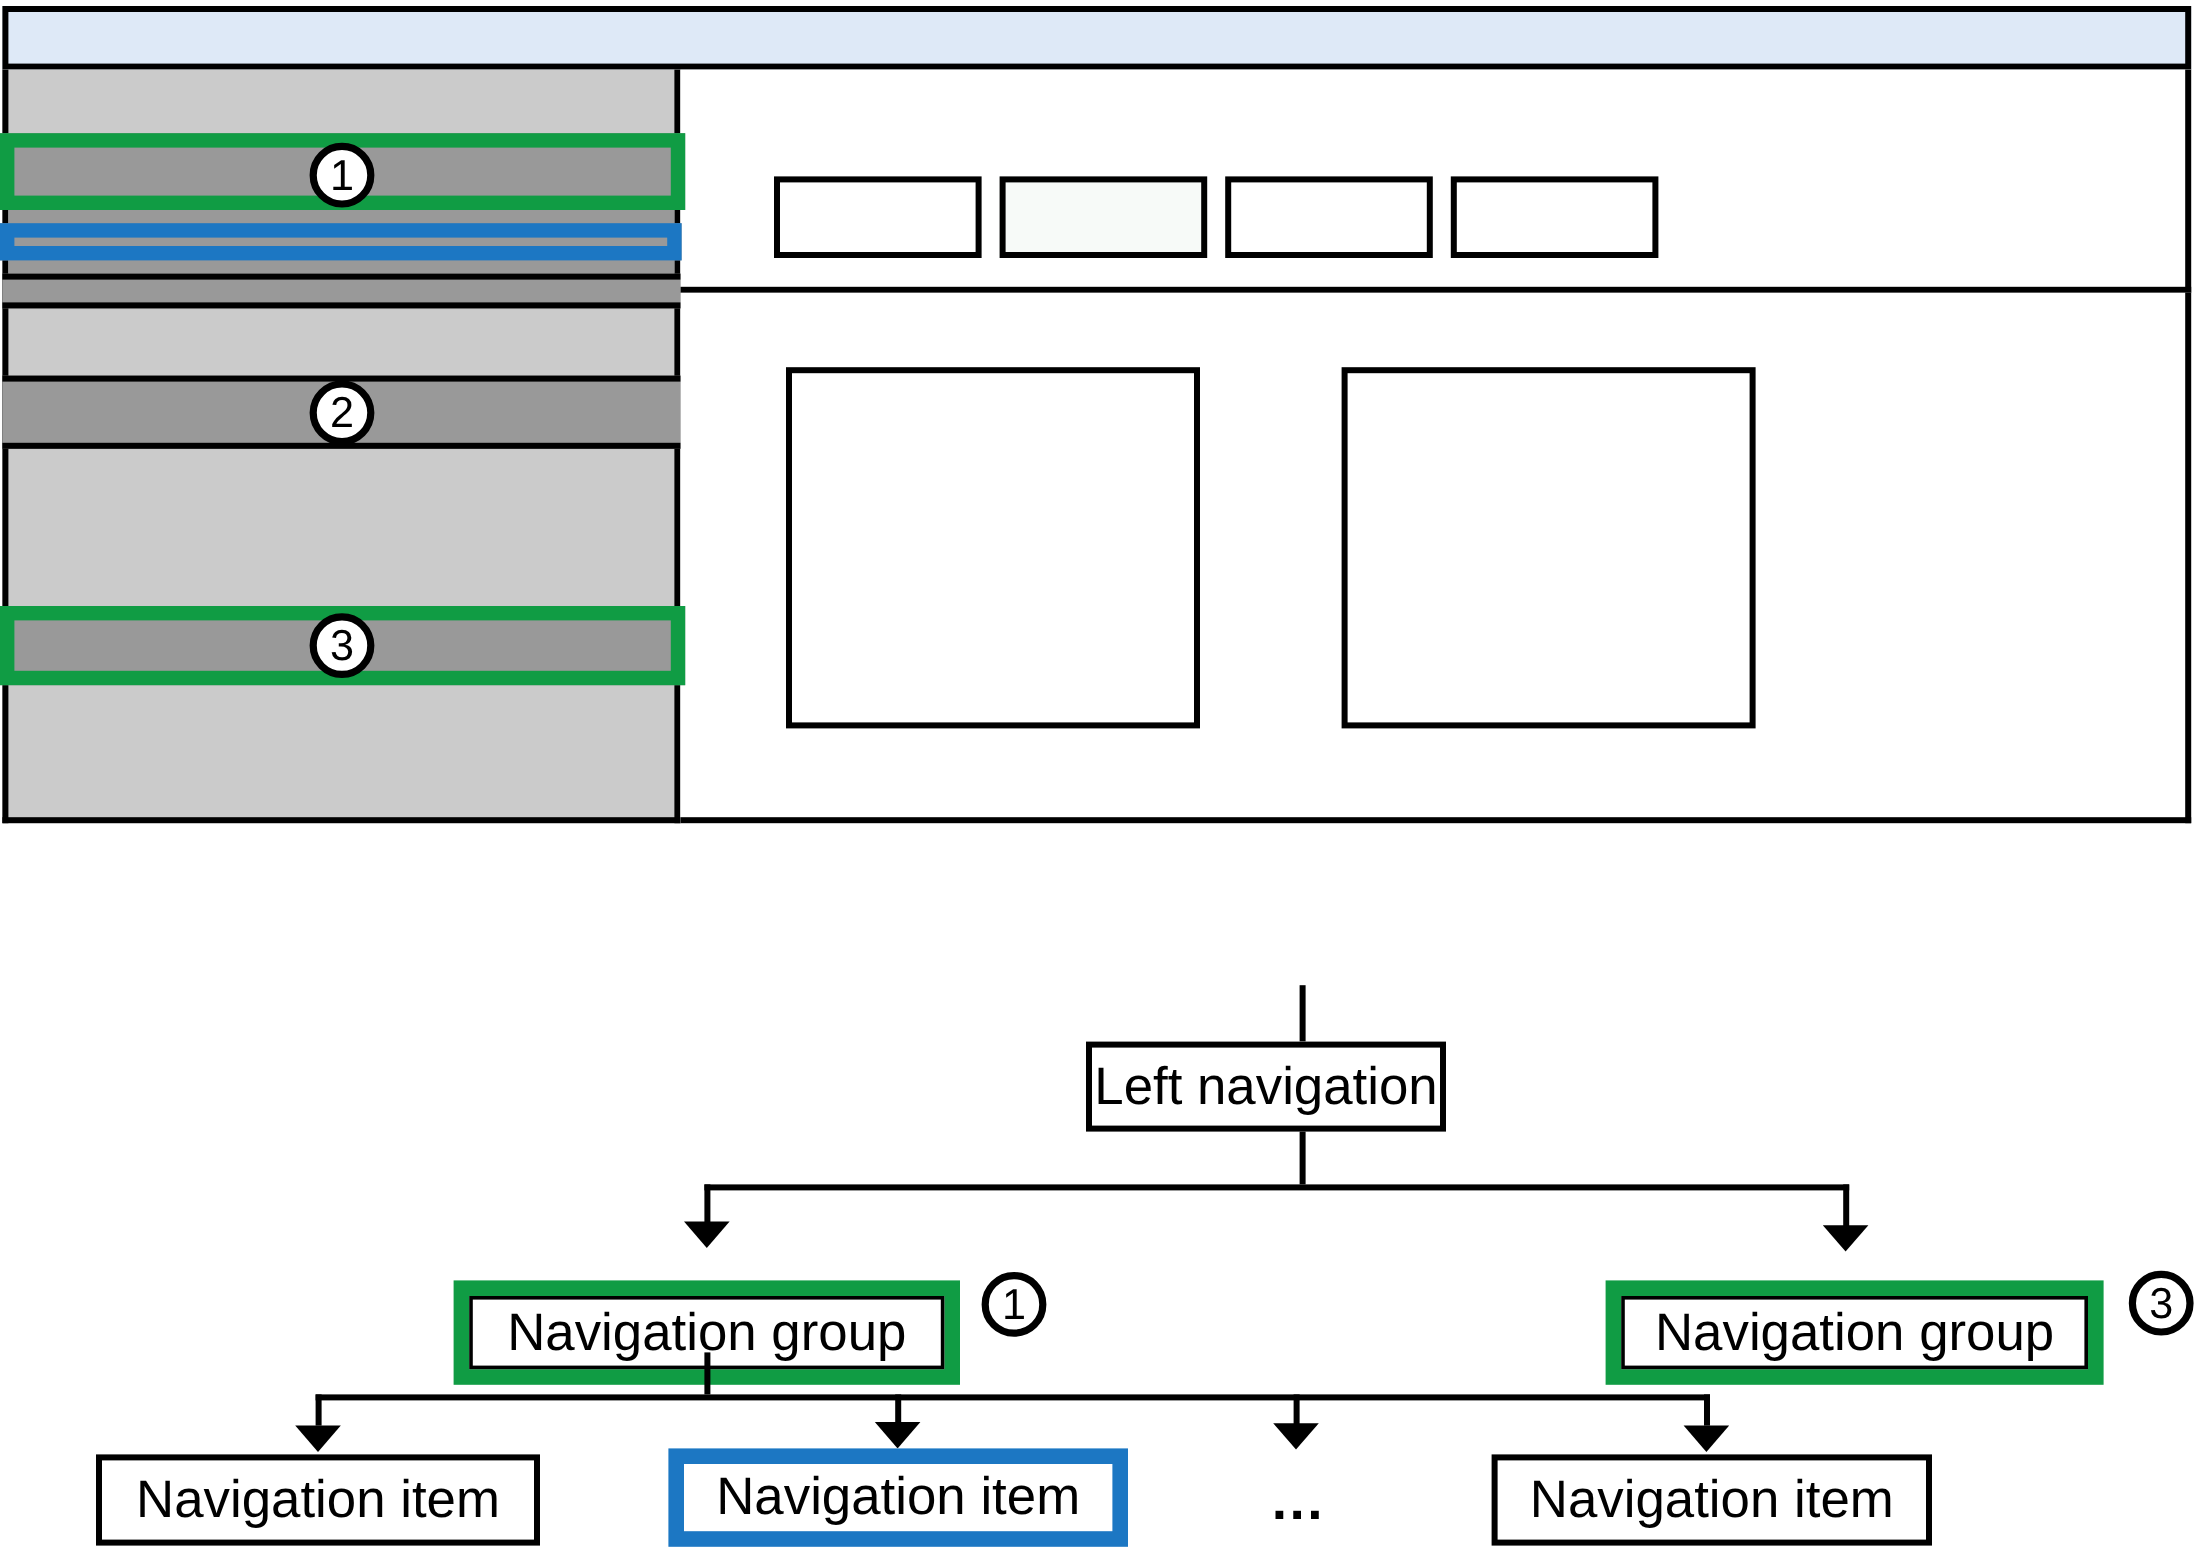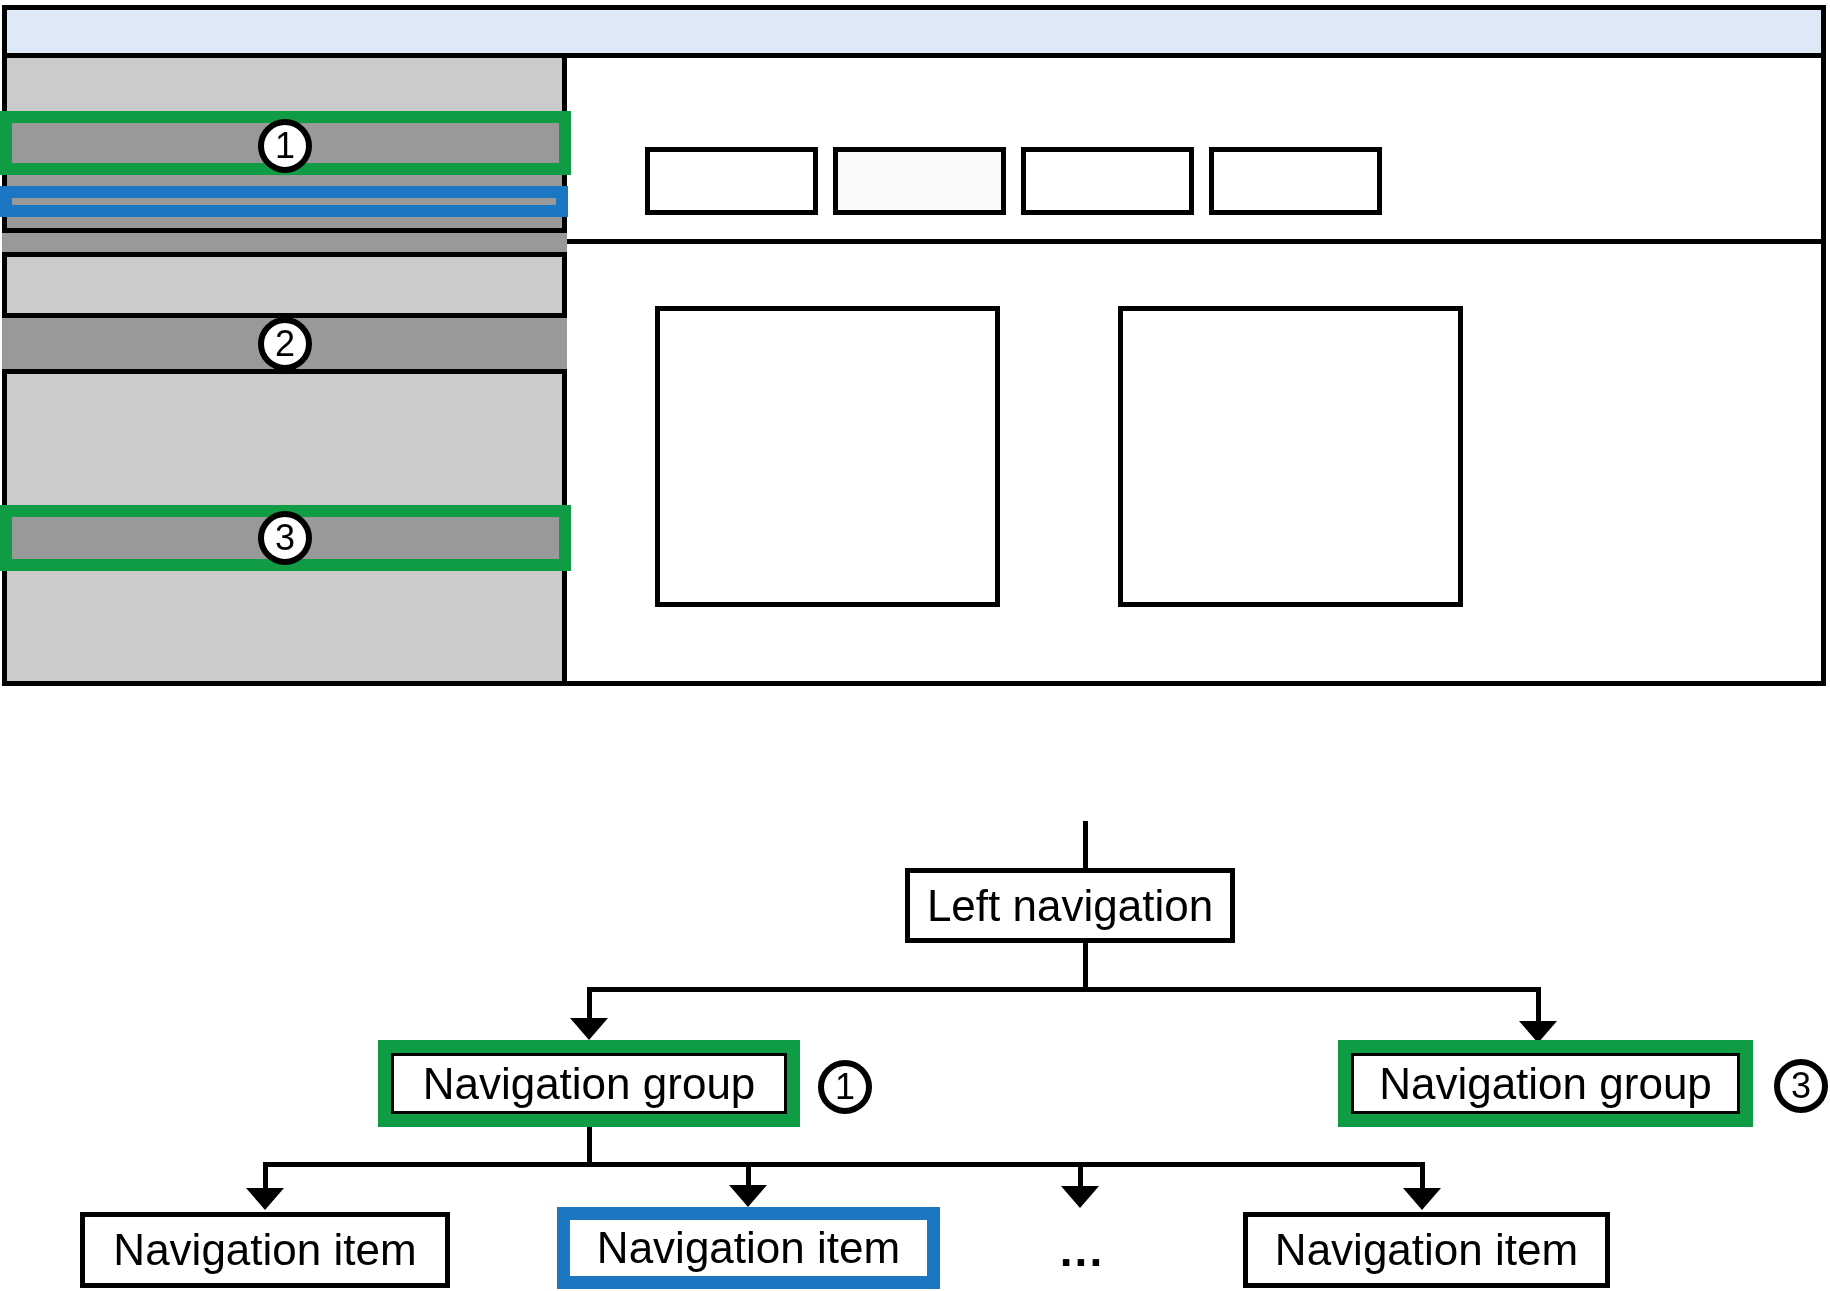--- a/index.html
+++ b/index.html
@@ -35,22 +35,22 @@
 
   .badge{width:54px;height:54px;border:6px solid var(--ink);border-radius:50%;background:var(--paper);
          display:flex;align-items:center;justify-content:center;font-size:36px;font-weight:400;line-height:1;}
   .badge.b1{left:258px;top:119px;} .badge.b2{left:258px;top:317px;} .badge.b3{left:258px;top:511px;}
   .badge.tb1{left:818px;top:1060px;} .badge.tb3{left:1774px;top:1059px;}
 
   
   .node{border:5px solid var(--ink);background:var(--paper);display:flex;align-items:center;justify-content:center;
         font-size:44px;white-space:nowrap;}
   .node.root{left:810px;top:753px;width:580px;height:68px;}
-  .node.leftnav{left:905px;top:868px;width:330px;height:75px;}
-  .gnode{border:13px solid var(--green);background:var(--paper);}
+  .node.leftnav{left:905px;top:868px;width:300px;height:75px;}
+  .gnode{border:13px solid var(--green);background:var(--paper);margin-top:27px;}
   .gnode.grp1{left:378px;top:1040px;width:422px;height:87px;}
   .gnode.grp3{left:1338px;top:1040px;width:415px;height:87px;}
   .gnode .inner{width:100%;height:100%;border:3px solid var(--ink);display:flex;align-items:center;justify-content:center;
         font-size:44px;white-space:nowrap;}
   .node.item{top:1212px;height:76px;}
   .node.itemA{left:80px;width:370px;}
   .node.itemC{left:1243px;width:367px;}
   .bnode{left:557px;top:1207px;width:383px;height:82px;border:13px solid var(--blue);background:var(--paper);
          display:flex;align-items:center;justify-content:center;font-size:44px;white-space:nowrap;}
   .dots{left:1032px;top:1212px;width:100px;height:76px;display:flex;align-items:center;justify-content:center;

